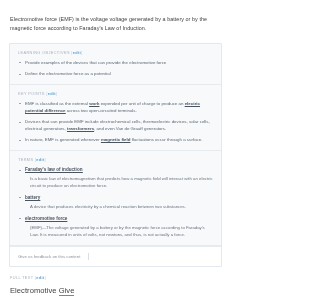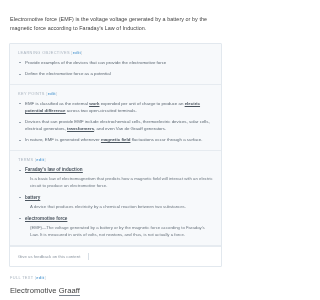--- a/index.html
+++ b/index.html
@@ -219,15 +219,15 @@
       <span class="feedback-divider"></span>
     </div>
 
   </div>
 
   <div class="fulltext-head">
     <span>FULL TEXT</span>
     <span class="bracket">[</span><a class="edit-link" href="#">edit</a><span class="bracket">]</span>
   </div>
 
-  <div class="fulltext-title"><span>Electromotive </span><a class="ul-link" href="#" style="color:#3f3f3f; text-decoration:none;">Graaff</a></div>
+  <div class="fulltext-title"><span>Electromotive </span><a class="ul-link" href="#" style="color:#3f3f3f; text-decoration:none;">Give</a></div>
 
 </div>
 
 </body></html>

